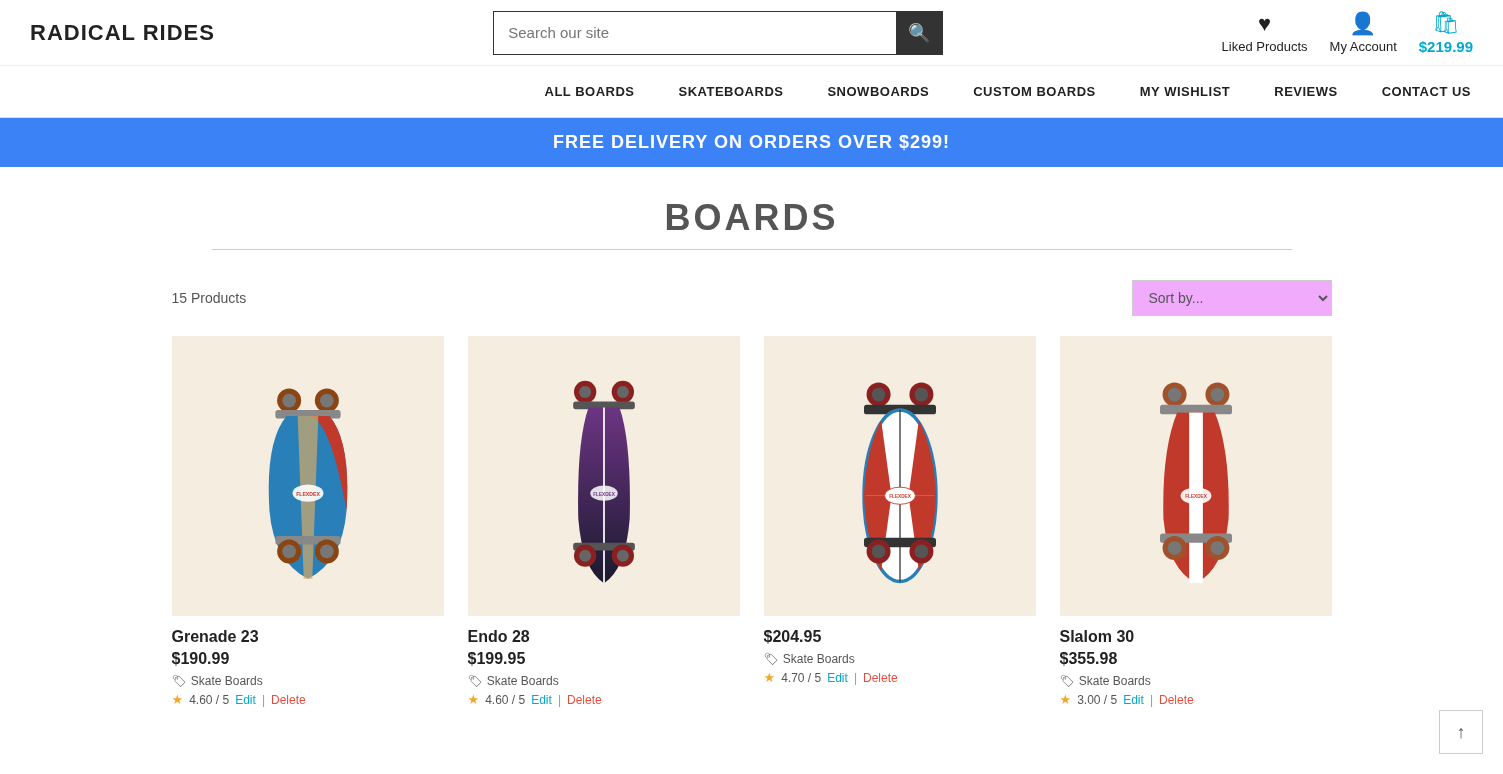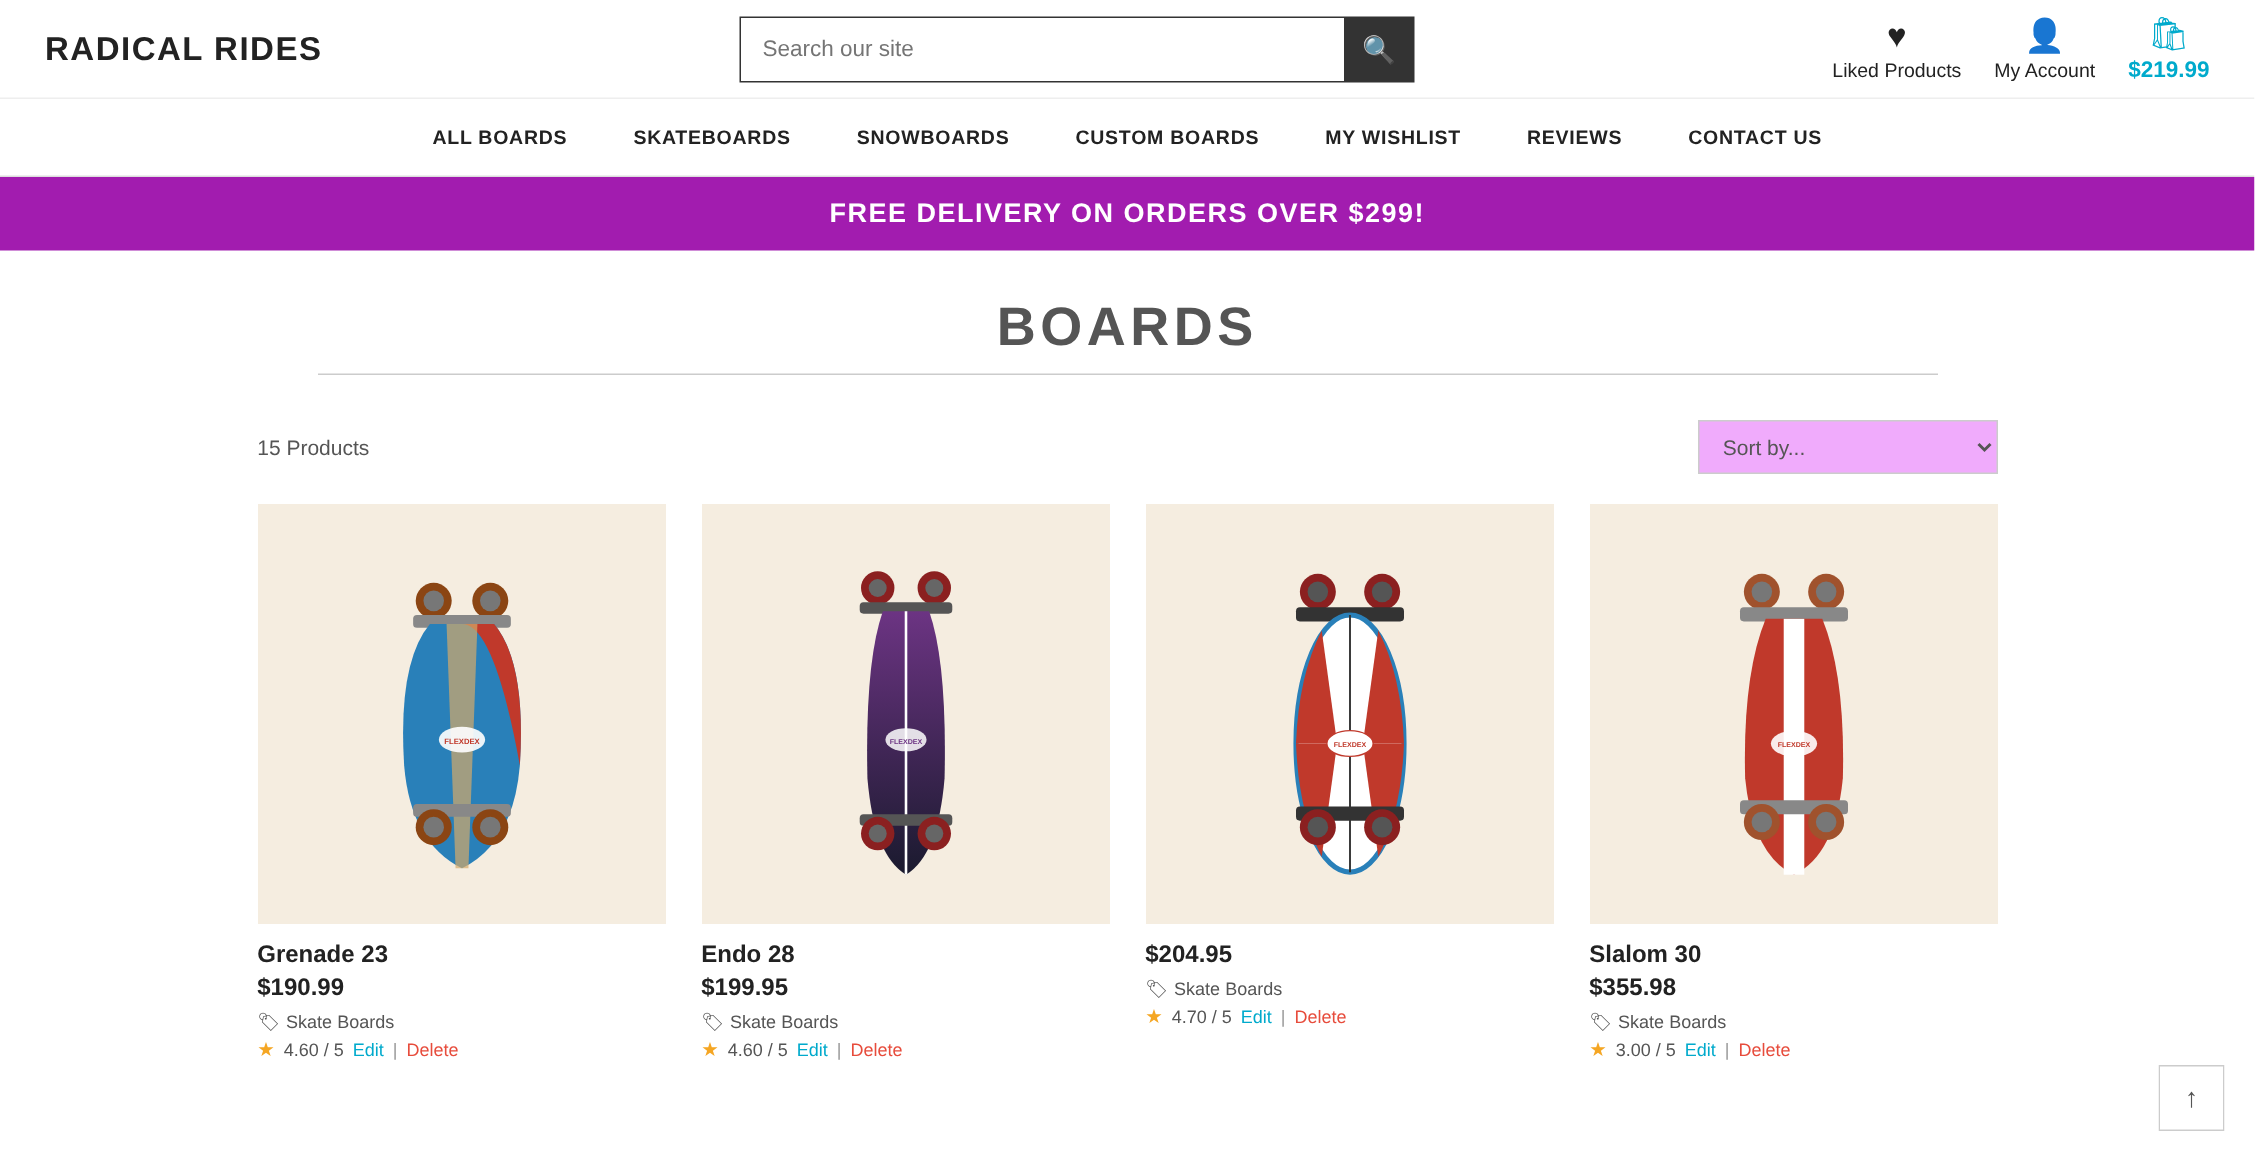--- a/index.html
+++ b/index.html
@@ -74,39 +74,39 @@
       font-weight: bold;
       font-size: 15px;
     }
     .cart-icon-colored {
       color: #00aacc;
     }
 
     
     .nav {
       display: flex;
-      justify-content: center;
+      justify-content: flex-end;
       gap: 0;
       border-bottom: 1px solid #ddd;
       padding: 0 10px;
     }
     .nav-item {
       padding: 18px 22px;
       font-size: 13px;
       font-weight: bold;
       letter-spacing: 0.5px;
       cursor: pointer;
       text-transform: uppercase;
       color: #222;
       white-space: nowrap;
     }
 
     
     .banner {
-      background: #a21caf;
+      background: #3b82f6;
       color: #fff;
       text-align: center;
       padding: 14px;
       font-size: 18px;
       font-weight: bold;
       letter-spacing: 1px;
     }
 
     
     .main {

